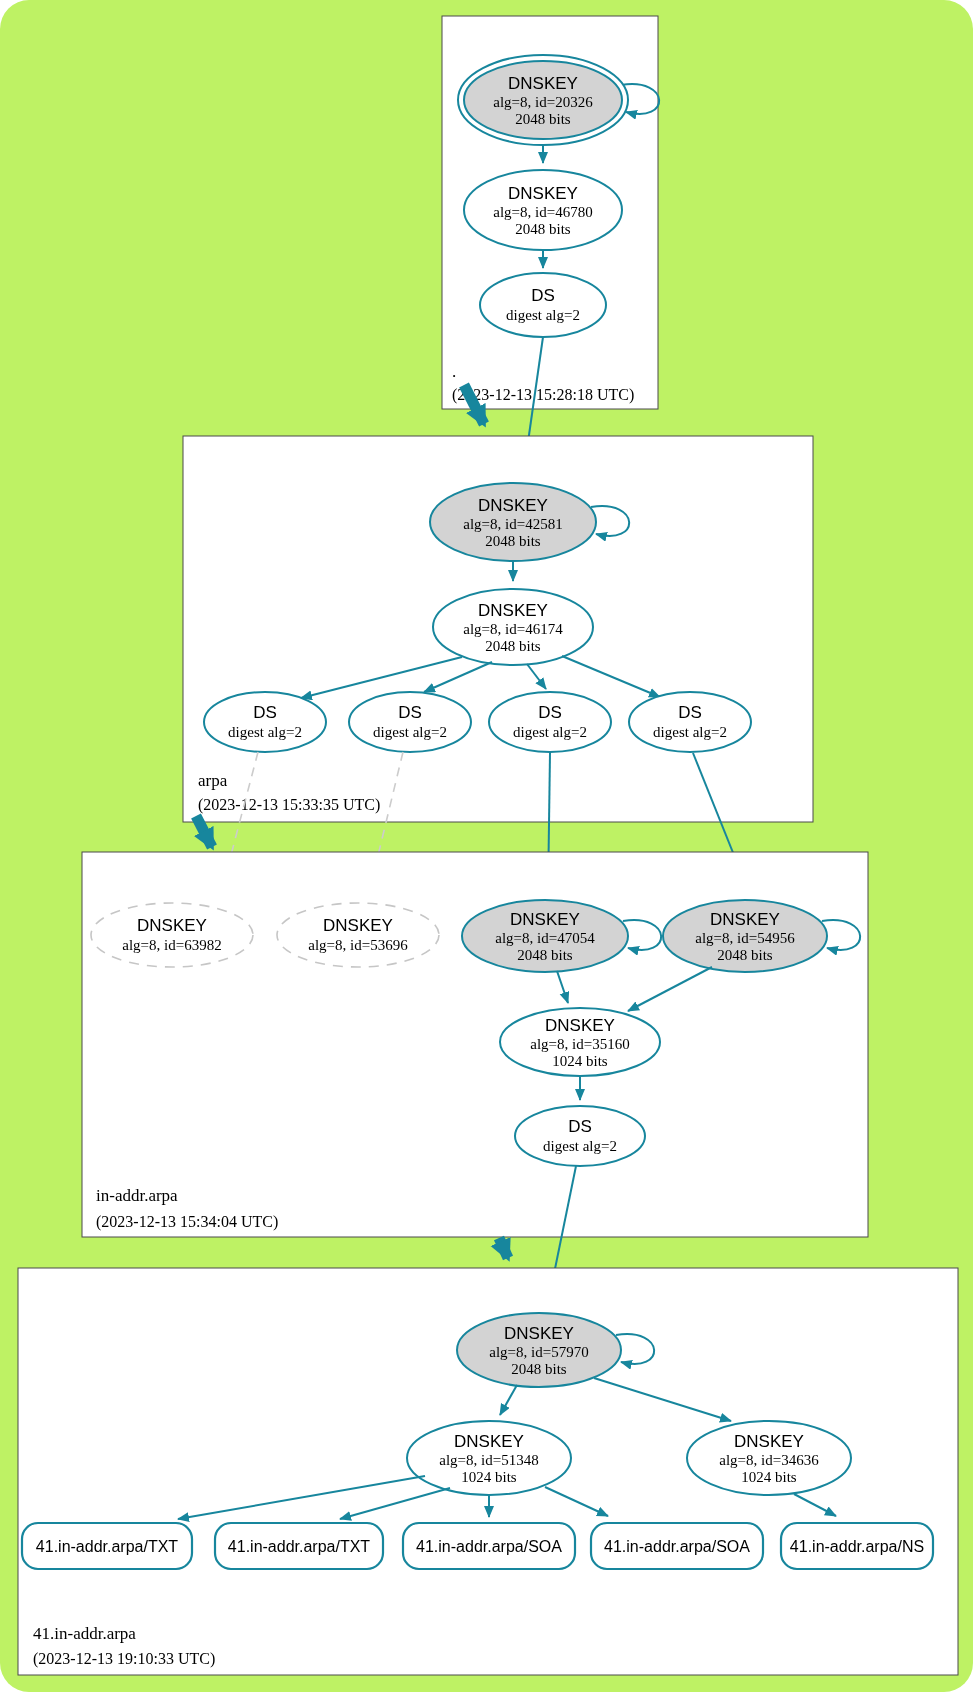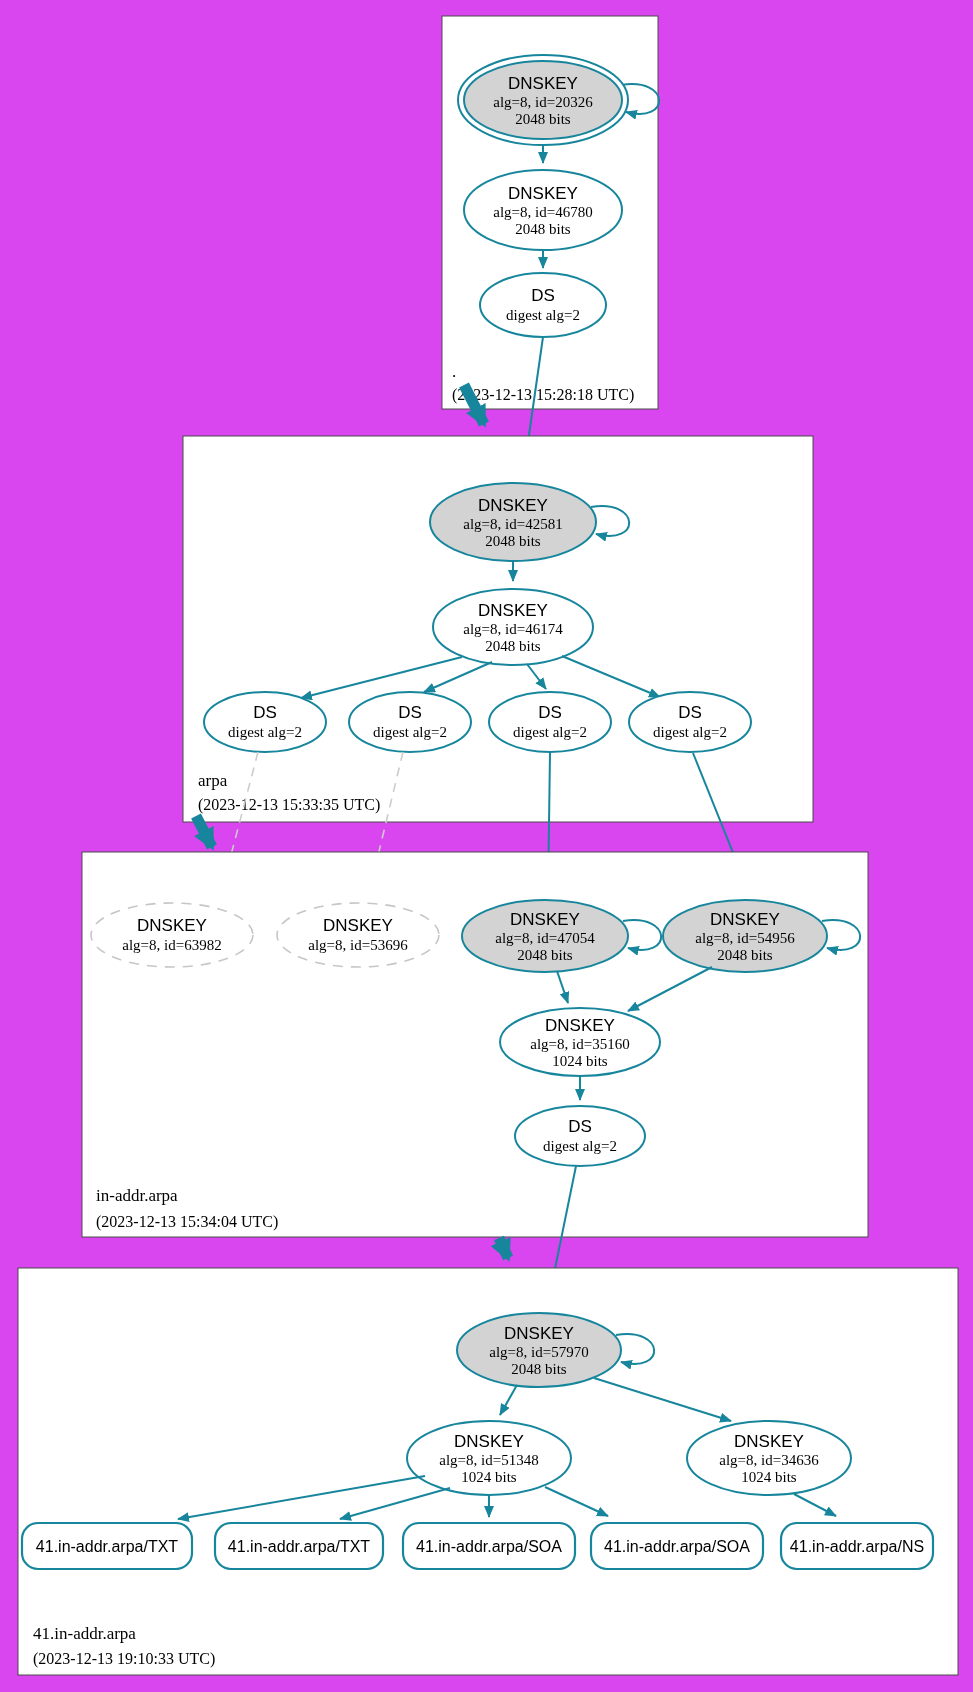--- a/index.html
+++ b/index.html
@@ -1,17 +1,17 @@
 <!DOCTYPE html>
 <html><head>
 <meta charset="utf-8">
 <style>
   html,body{margin:0;padding:0;background:#ffffff;}
-  .canvas{width:973px;height:1692px;position:relative;background:#d946ef;
-          font-family:"Liberation Serif", serif;}
+  .canvas{width:973px;height:1692px;position:relative;background:#bef264;
+          font-family:"Liberation Serif", serif;border-radius:29px;}
   svg{display:block;}
   .zonebox{fill:#ffffff;stroke:#4a4a4a;stroke-width:1;}
   .enode{fill:#ffffff;stroke:#17869d;stroke-width:2;}
   .egray{fill:#d3d3d3;stroke:#17869d;stroke-width:2;}
   .edash{fill:#ffffff;stroke:#c6c6c6;stroke-width:1.6;stroke-dasharray:10 8;}
   .edge{fill:none;stroke:#17869d;stroke-width:2;}
   .edged{fill:none;stroke:#cccccc;stroke-width:1.6;stroke-dasharray:9 7;}
   .thick{fill:none;stroke:#17869d;stroke-width:11;}
   .rr{fill:#ffffff;stroke:#17869d;stroke-width:2.2;}
   .nt{font-family:"Liberation Sans", sans-serif;font-size:17px;fill:#000;text-anchor:middle;}

